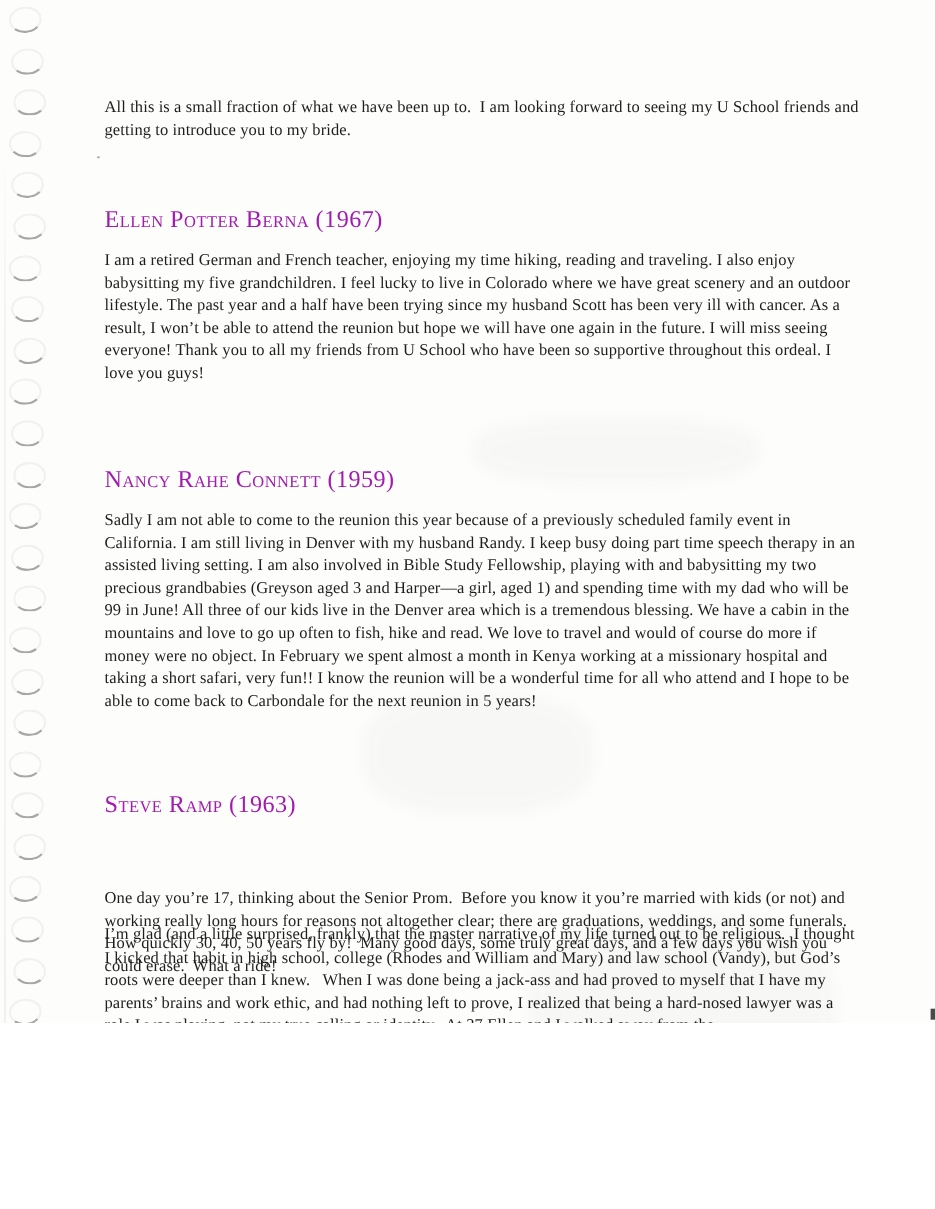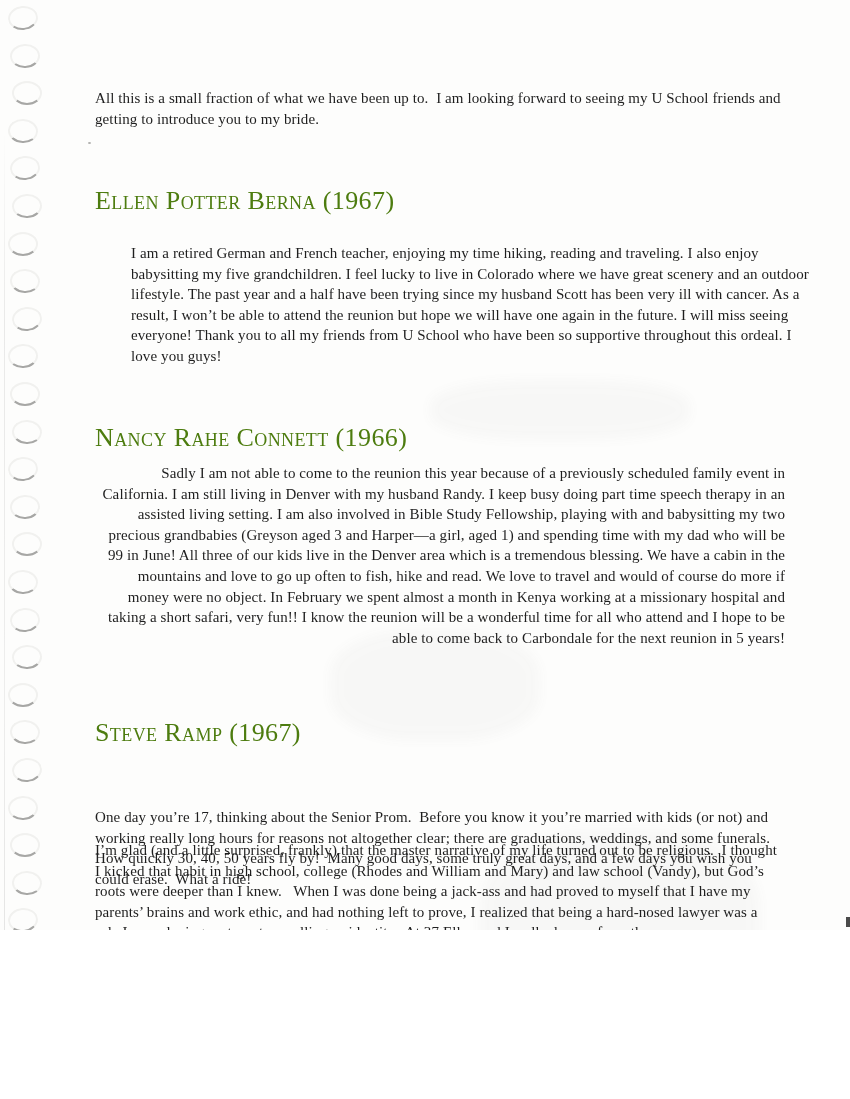--- a/index.html
+++ b/index.html
@@ -58,32 +58,32 @@
     line-height: 20.6px;
     letter-spacing: 0.1px;
     white-space: pre-wrap;
     color: #1e1e1e;
   }
   .entry-heading {
     position: absolute;
     left: 0;
     width: 690px;
     margin: 0;
-    font-size: 26px;
+    font-size: 22px;
     font-weight: normal;
     font-variant: small-caps;
     letter-spacing: 0.4px;
-    color: #4d7c0f;
+    color: #a21caf;
     white-space: nowrap;
   }
   .pos-intro { top: 88px; }
   .pos-h1    { top: 186px; }
-  .pos-p2    { top: 243px; margin-left: 36px; }
+  .pos-p2    { top: 227px; }
   .pos-h2    { top: 423px; }
-  .pos-p3    { top: 463px; text-align: right; }
+  .pos-p3    { top: 463px; }
   .pos-h3    { top: 718px; }
   .pos-p4    { top: 807px; }
   .pos-p5    { top: 840px; }
   
   .speck {
     position: absolute;
     left: 88px;
     top: 142px;
     width: 3px;
     height: 2px;
@@ -152,23 +152,23 @@
   <div class="bleed bleed-a"></div>
   <div class="bleed bleed-b"></div>
   <div class="bleed bleed-c"></div>
 
   <div class="content">
     <p class="body-text pos-intro">All this is a small fraction of what we have been up to.  I am looking forward to seeing my U School friends and getting to introduce you to my bride.</p>
 
     <h2 class="entry-heading pos-h1">Ellen Potter Berna (1967)</h2>
     <p class="body-text pos-p2">I am a retired German and French teacher, enjoying my time hiking, reading and traveling. I also enjoy babysitting my five grandchildren. I feel lucky to live in Colorado where we have great scenery and an outdoor lifestyle. The past year and a half have been trying since my husband Scott has been very ill with cancer. As a result, I won’t be able to attend the reunion but hope we will have one again in the future. I will miss seeing everyone! Thank you to all my friends from U School who have been so supportive throughout this ordeal. I love you guys!</p>
 
-    <h2 class="entry-heading pos-h2">Nancy Rahe Connett (1966)</h2>
+    <h2 class="entry-heading pos-h2">Nancy Rahe Connett (1959)</h2>
     <p class="body-text pos-p3">Sadly I am not able to come to the reunion this year because of a previously scheduled family event in California. I am still living in Denver with my husband Randy. I keep busy doing part time speech therapy in an assisted living setting. I am also involved in Bible Study Fellowship, playing with and babysitting my two precious grandbabies (Greyson aged 3 and Harper—a girl, aged 1) and spending time with my dad who will be 99 in June! All three of our kids live in the Denver area which is a tremendous blessing. We have a cabin in the mountains and love to go up often to fish, hike and read. We love to travel and would of course do more if money were no object. In February we spent almost a month in Kenya working at a missionary hospital and taking a short safari, very fun!! I know the reunion will be a wonderful time for all who attend and I hope to be able to come back to Carbondale for the next reunion in 5 years!</p>
 
-    <h2 class="entry-heading pos-h3">Steve Ramp (1967)</h2>
+    <h2 class="entry-heading pos-h3">Steve Ramp (1963)</h2>
     <p class="body-text pos-p4">One day you’re 17, thinking about the Senior Prom.  Before you know it you’re married with kids (or not) and working really long hours for reasons not altogether clear; there are graduations, weddings, and some funerals.  How quickly 30, 40, 50 years fly by!  Many good days, some truly great days, and a few days you wish you could erase.  What a ride!</p>
     <p class="body-text pos-p5">I’m glad (and a little surprised, frankly) that the master narrative of my life turned out to be religious.  I thought I kicked that habit in high school, college (Rhodes and William and Mary) and law school (Vandy), but God’s roots were deeper than I knew.   When I was done being a jack-ass and had proved to myself that I have my parents’ brains and work ethic, and had nothing left to prove, I realized that being a hard-nosed lawyer was a role I was playing, not my true calling or identity.  At 37 Ellen and I walked away from the corporate/commercial world and essentially started over.  I went to seminary (Princeton)</p>
   </div>
 
   <div class="speck"></div>
   <div class="corner-mark"></div>
 </div>
 
 </body></html>

